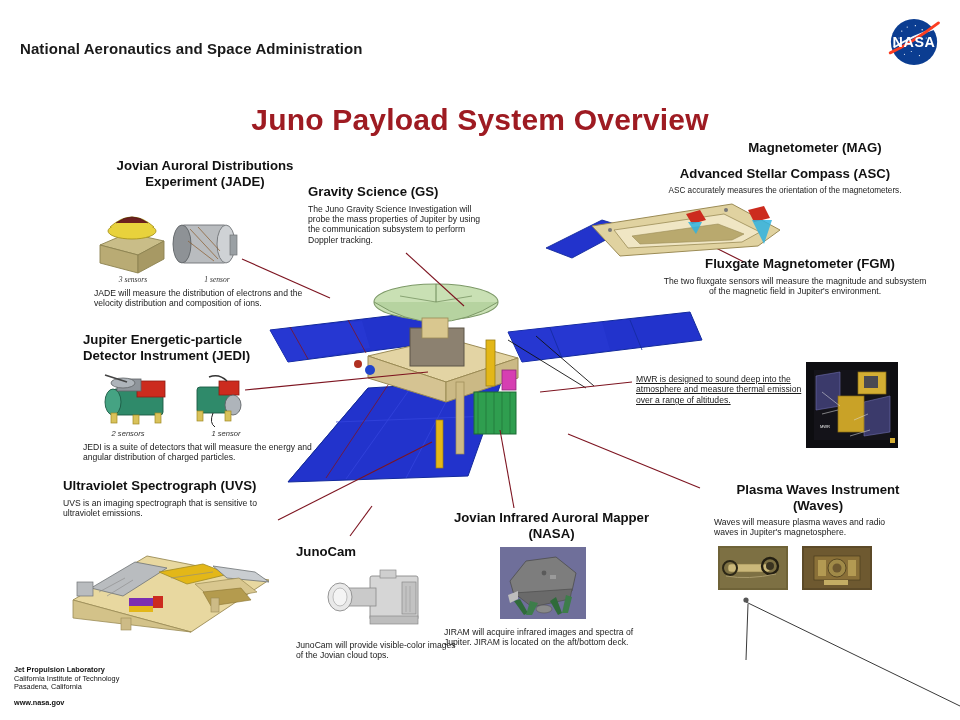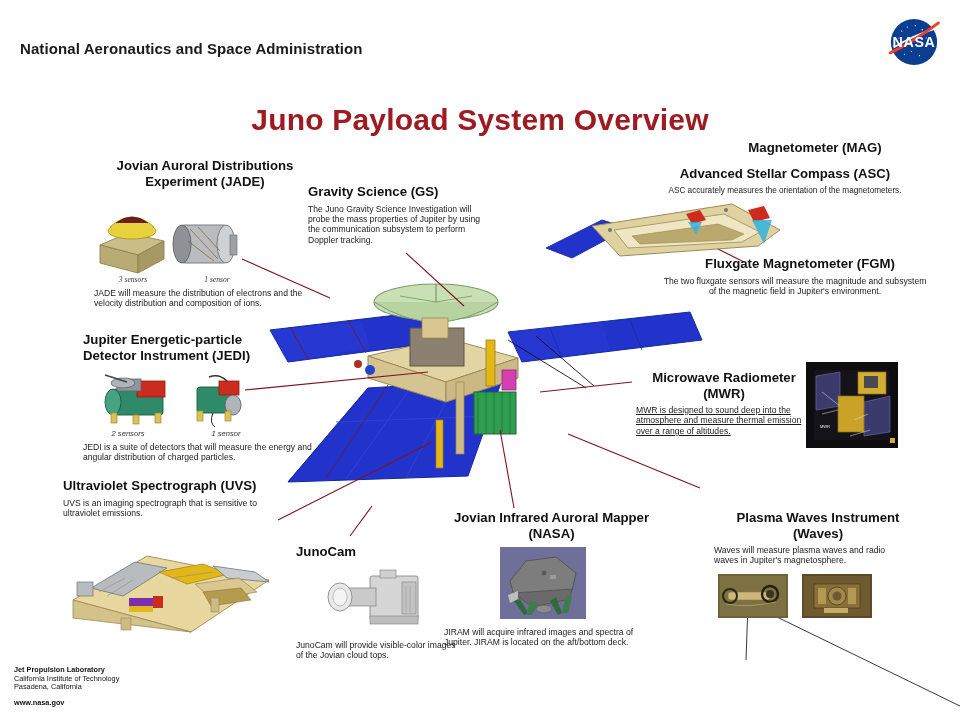--- a/index.html
+++ b/index.html
@@ -237,24 +237,20 @@
       </svg>
     </div>
     <div style="display:flex;gap:44px;margin-left:18px;">
       <div class="cap" style="width:54px;">2 sensors</div>
       <div class="cap" style="width:54px;">1 sensor</div>
     </div>
     <div class="body-t" style="width:236px;">JEDI is a suite of detectors that will measure the energy and angular distribution of charged particles.</div>
   </div>
 
   <div class="blk" style="left:636px;top:370px;width:176px;">
-    <div class="h-lbl" style="text-align:center;">
-      <span>Microwave Radiometer</span><br>
-      <span>(MWR)</span>
-    </div>
     <div class="body-t" style="width:172px;text-decoration:underline;">MWR is designed to sound deep into the atmosphere and measure thermal emission over a range of altitudes.</div>
   </div>
 
   <div class="abs" style="left:806px;top:362px;">
     <svg width="92" height="86">
       <rect x="0" y="0" width="92" height="86" fill="#0d0d10"></rect>
       <rect x="8" y="8" width="76" height="70" fill="#141319"></rect>
       <polygon points="10,14 34,10 34,44 10,48" fill="#3b3a6b" stroke="#6f6fae" stroke-width=".6"></polygon>
       <polygon points="58,40 84,34 84,70 58,74" fill="#3b3a6b" stroke="#6f6fae" stroke-width=".6"></polygon>
       <rect x="32" y="34" width="26" height="36" fill="#c9a227" stroke="#8d7015" stroke-width=".7"></rect>
@@ -334,21 +330,21 @@
         <polygon points="66,48 62,66 68,66 72,50" fill="#3d7d4a"></polygon>
         <ellipse cx="44" cy="62" rx="8" ry="4" fill="#8a8a8a" stroke="#555" stroke-width=".6"></ellipse>
         <circle cx="44" cy="26" r="2.4" fill="#5a5a5a"></circle>
         <rect x="50" y="28" width="6" height="4" fill="#9a9a9a"></rect>
         <polygon points="8,48 18,44 18,52 10,56" fill="#bdbdbd"></polygon>
       </svg>
     </div>
     <div class="body-t" style="width:206px;margin-top:8px;">JIRAM will acquire infrared images and spectra of Jupiter. JIRAM is located on the aft/bottom deck.</div>
   </div>
 
-  <div class="blk" style="left:708px;top:482px;width:220px;margin-top:28px;">
+  <div class="blk" style="left:708px;top:482px;width:220px;">
     <div class="h-lbl" style="text-align:center;">
       <span>Plasma Waves Instrument</span><br>
       <span>(Waves)</span>
     </div>
     <div class="body-t" style="width:186px;margin-left:6px;">Waves will measure plasma waves and radio waves in Jupiter's magnetosphere.</div>
     <div style="display:flex;gap:14px;margin-top:8px;margin-left:10px;">
       <div>
         <svg width="70" height="44">
           <rect x="0" y="0" width="70" height="44" fill="#6f6338"></rect>
           <rect x="2" y="2" width="66" height="40" fill="#7d7043"></rect>

